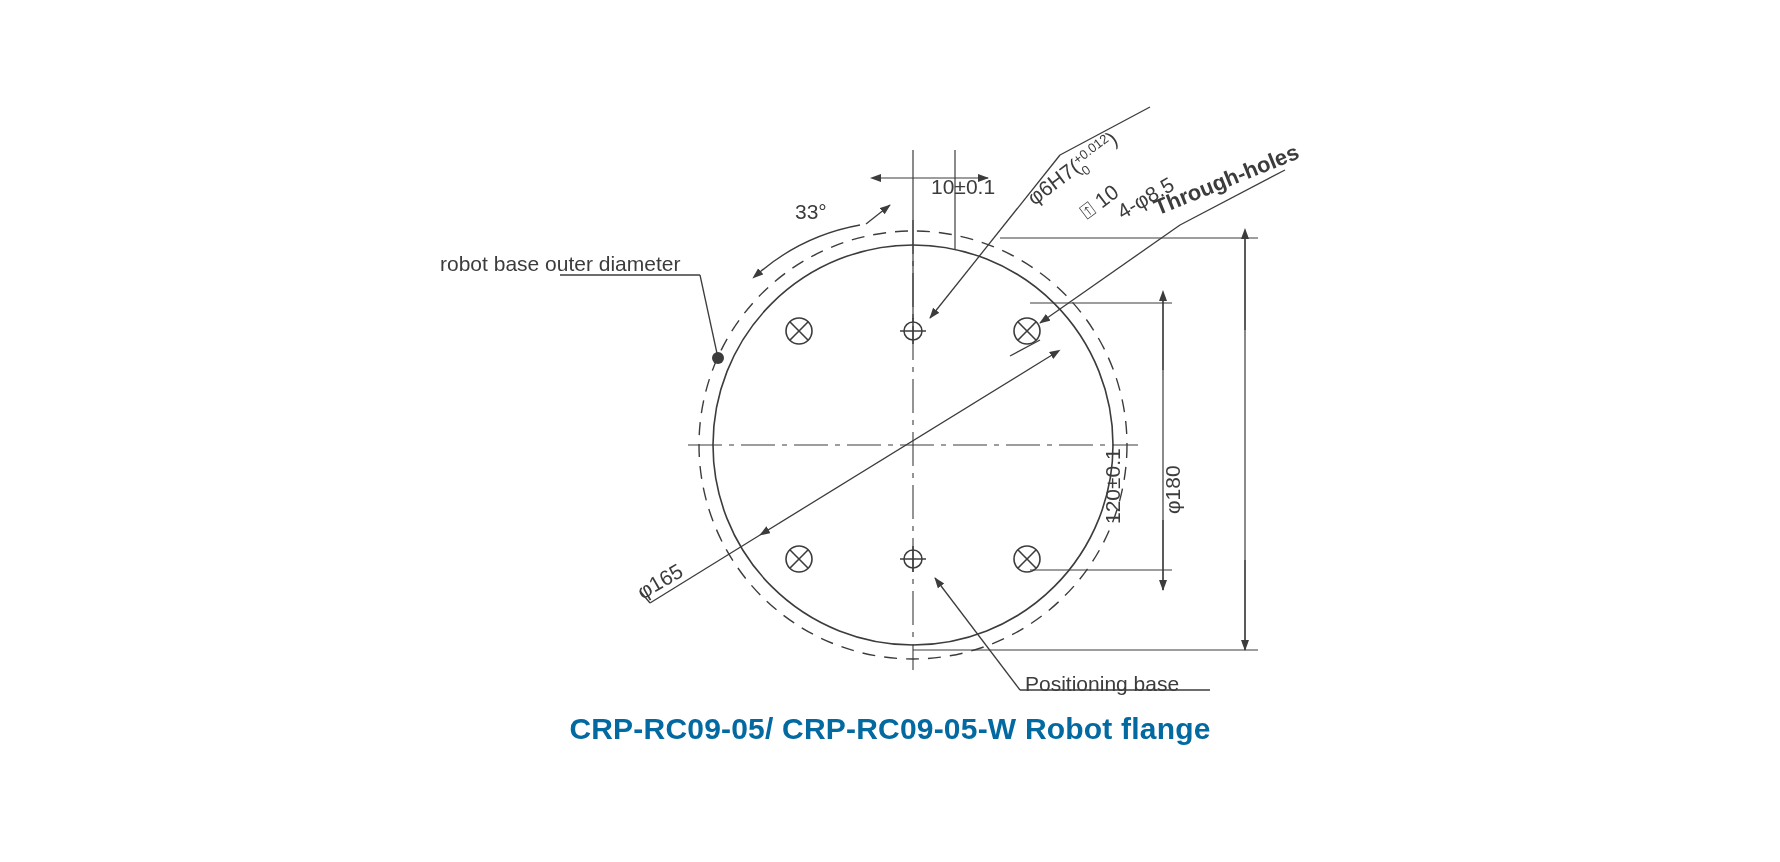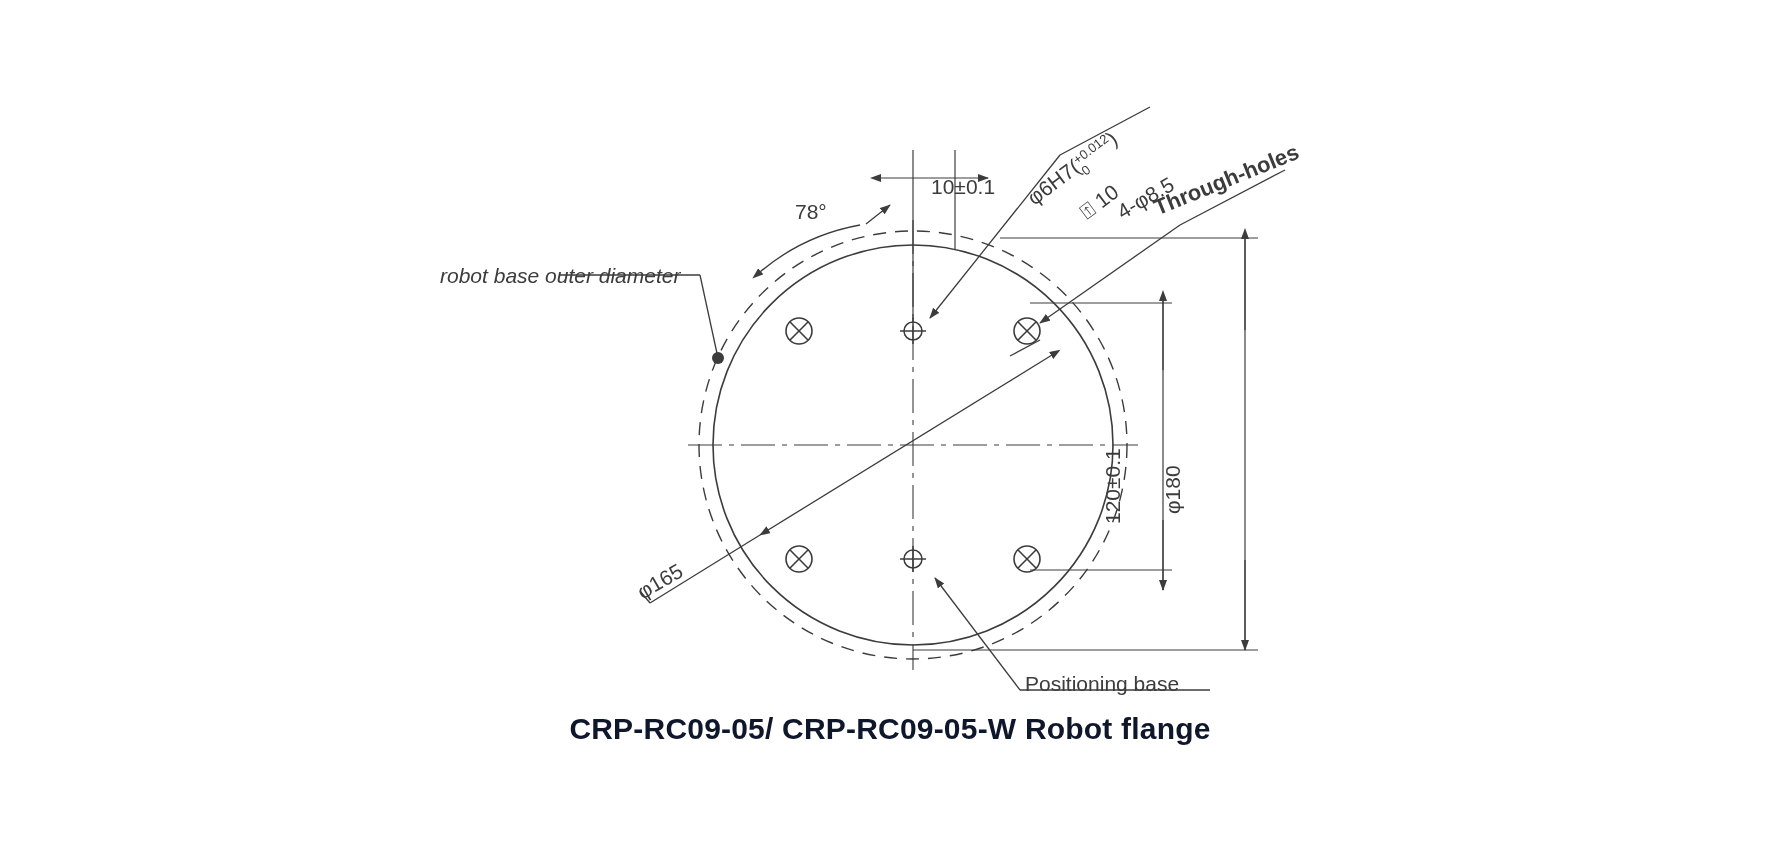--- a/index.html
+++ b/index.html
@@ -28,21 +28,21 @@
     height: 862px;
   }
   .caption {
     position: absolute;
     left: 0;
     top: 712px;
     width: 1780px;
     text-align: center;
     font-size: 30px;
     font-weight: bold;
-    color: #0f172a;
+    color: #0369a1;
     letter-spacing: 0.2px;
   }
   
   .lbl {
     position: absolute;
     font-size: 21px;
     color: #3c3c3c;
     white-space: nowrap;
     font-family: "Liberation Sans", sans-serif;
   }
@@ -162,23 +162,23 @@
       <line x1="1180" y1="225" x2="1285" y2="170"></line>
       <line x1="1040" y1="340" x2="1010" y2="356"></line>
     </g>
 
     <g stroke="#3c3c3c" stroke-width="1.3" fill="none">
       <line x1="1020" y1="690" x2="935" y2="578" marker-end="url(#arrowEnd)"></line>
       <line x1="1020" y1="690" x2="1210" y2="690"></line>
     </g>
   </svg>
 
-  <div class="lbl" style="left:440px; top:264px;font-style:italic;">robot base outer diameter</div>
-
-  <div class="lbl" style="left:795px; top:200px;">78°</div>
+  <div class="lbl" style="left:440px; top:252px;">robot base outer diameter</div>
+
+  <div class="lbl" style="left:795px; top:200px;">33°</div>
 
   <div class="lbl" style="left:931px; top:155px;margin-top:20px;">10±0.1</div>
 
   <div style="position:absolute; left:1040px; top:185px; transform:rotate(-37deg); transform-origin:left bottom;">
     <span class="lbl" style="position:relative; left:0; top:0;">φ6H7(</span><span style="display:inline-block; vertical-align:middle; font-size:13px; line-height:1.05; text-align:left;">
       <span style="display:block;">+0.012</span>
       <span style="display:block;">0</span>
     </span><span class="lbl" style="position:relative;">)</span>
   </div>
 

